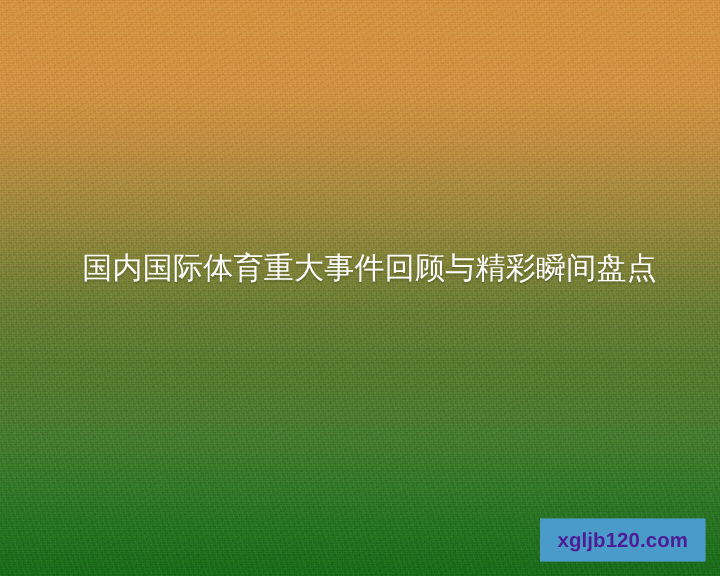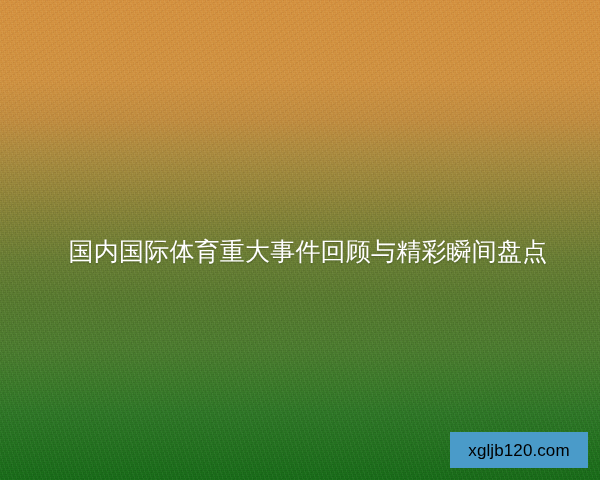--- a/index.html
+++ b/index.html
@@ -66,40 +66,39 @@
     right: 12px;
     top: 203px;
     text-align: center;
     color: #ffffff;
     font-size: 25px;
     line-height: 43px;
     font-weight: 400;
     letter-spacing: 0.2px;
     text-shadow: 0 1px 2px rgba(0,0,0,0.22);
     white-space: normal;
-    margin-top: 27px;
   }
 
   
   #watermark {
     position: absolute;
     left: 450px;
     top: 432px;
     width: 138px;
     height: 36px;
     background: #4a9bc9;
     display: flex;
     align-items: center;
     justify-content: center;
   }
   #watermark-text {
-    color: #000000;
+    color: #4c1d95;
     font-size: 17px;
     line-height: 1;
-    font-weight: 400;
+    font-weight: 700;
     letter-spacing: 0.1px;
   }
 </style>
 </head>
 <body>
 
 <div id="stage">
 
   <div id="bg-gradient"></div>
   <div id="bg-noise"></div>

